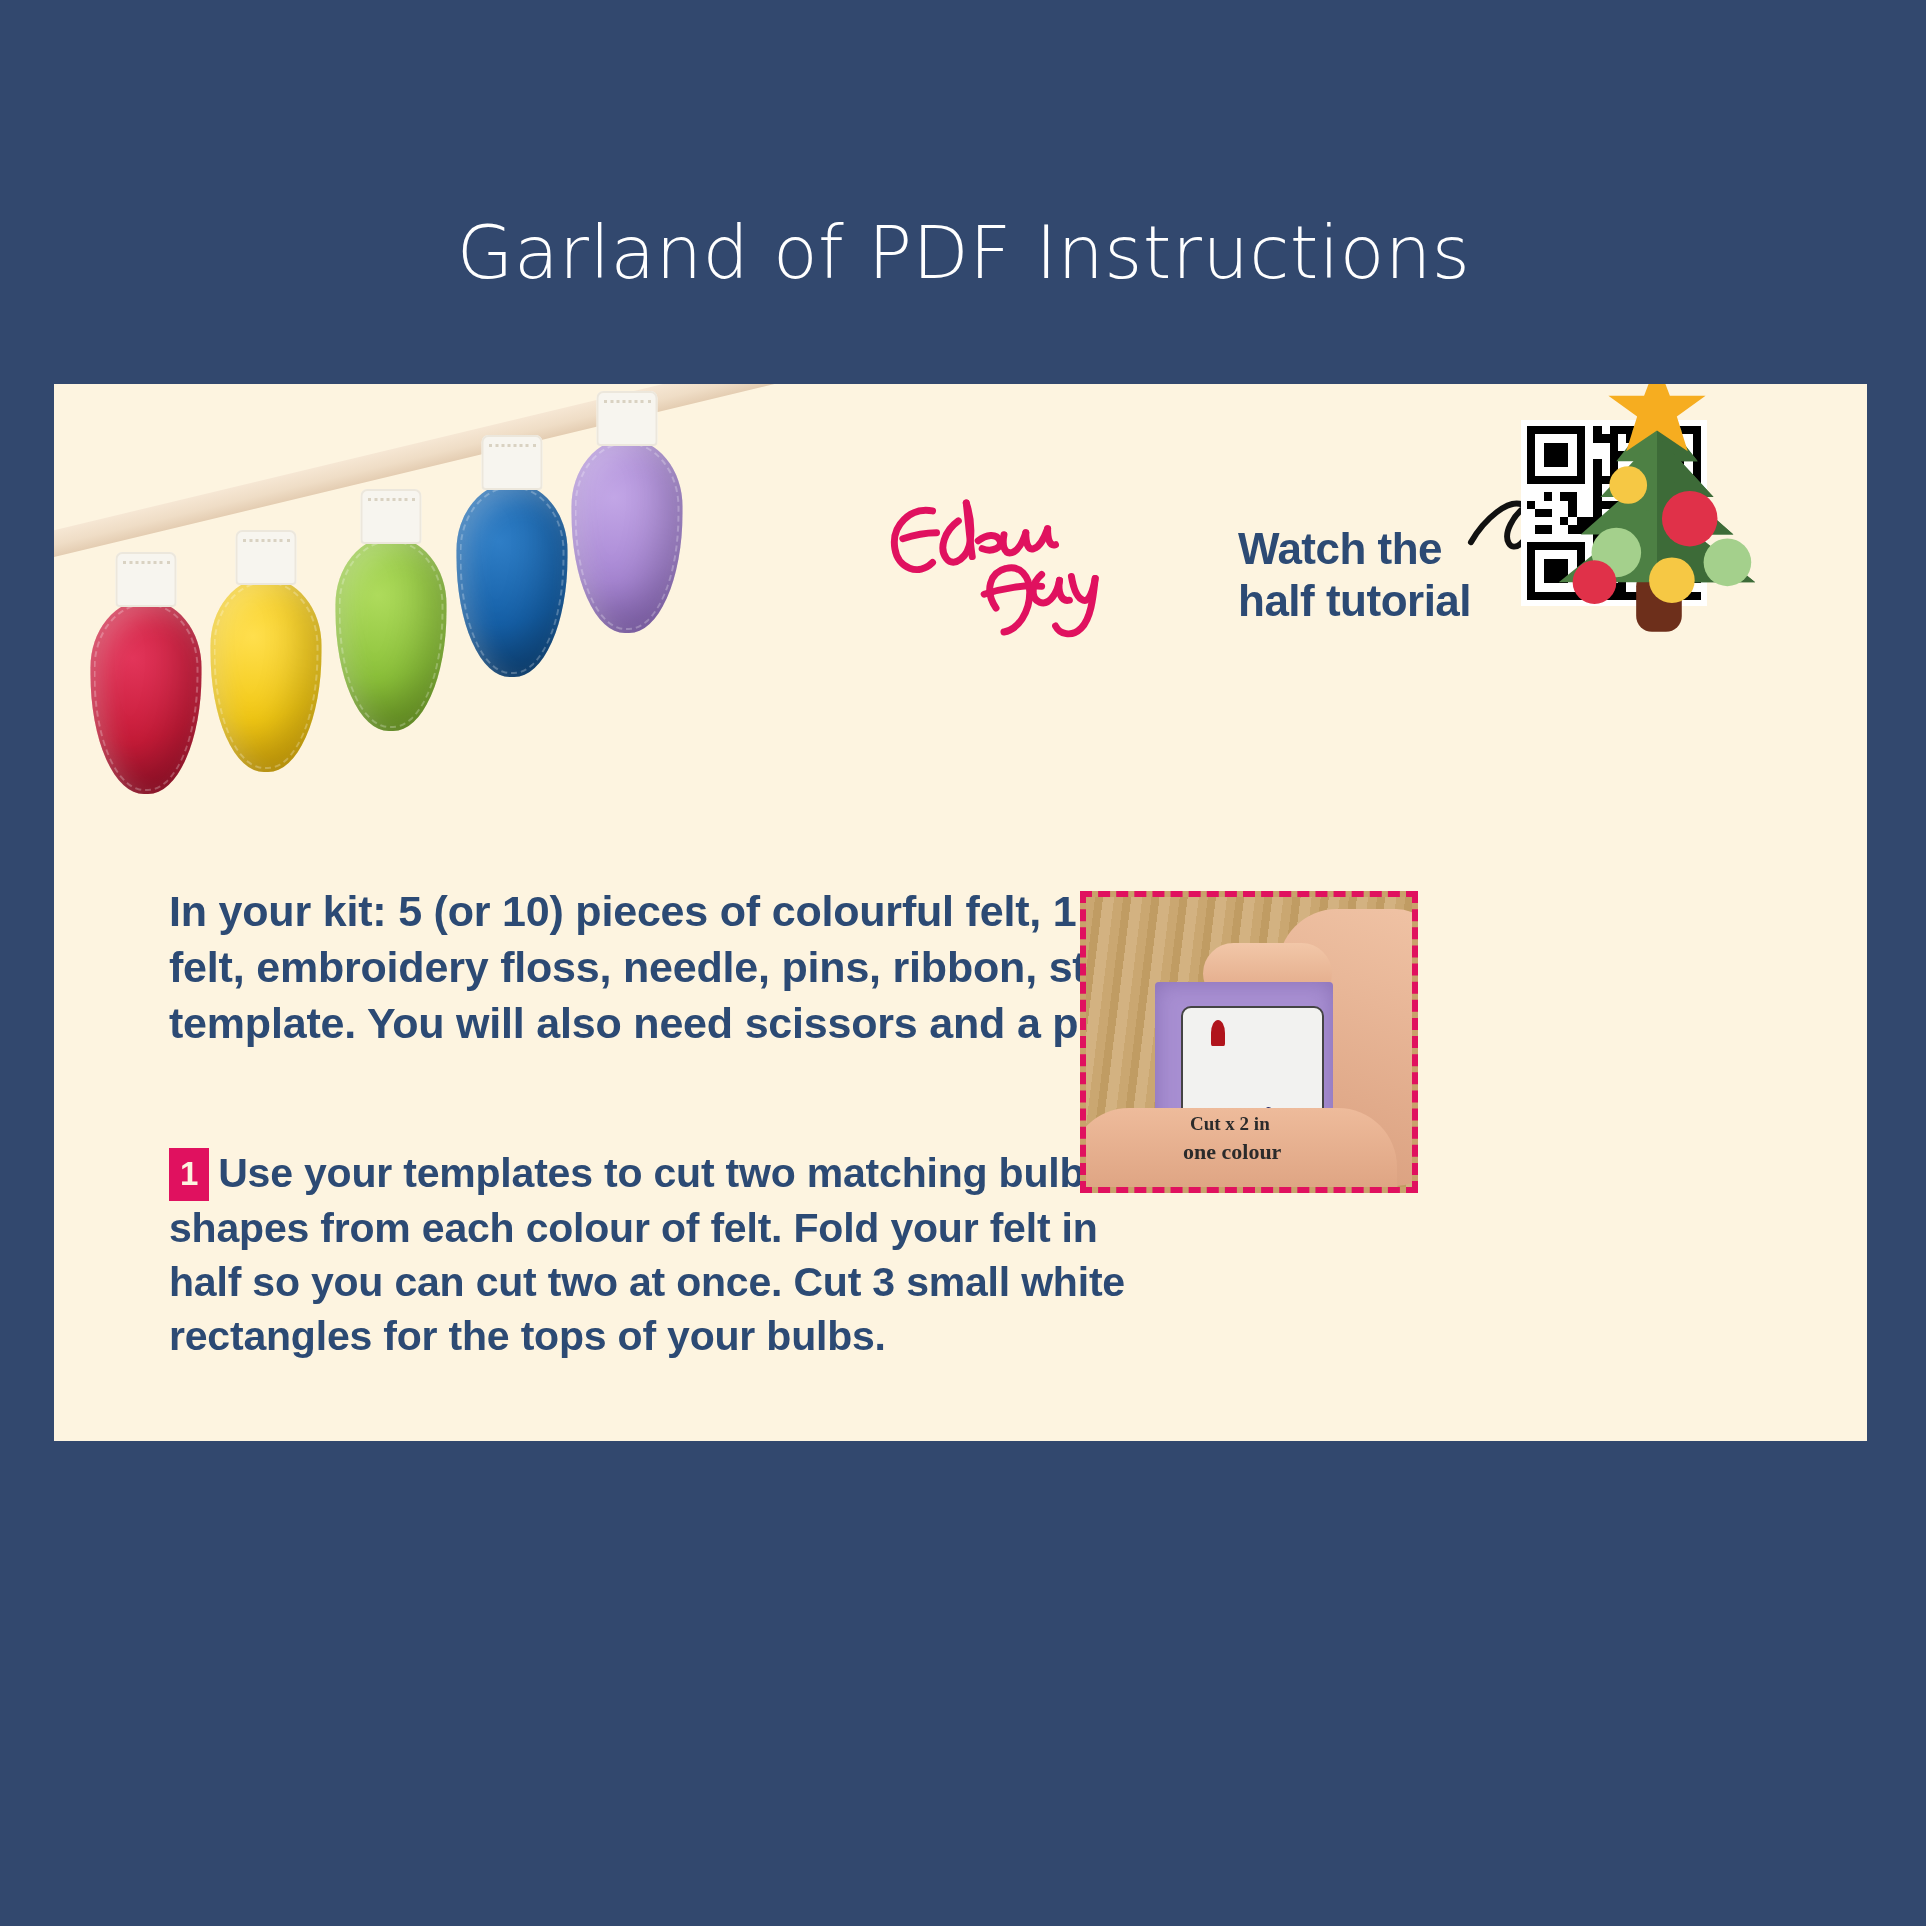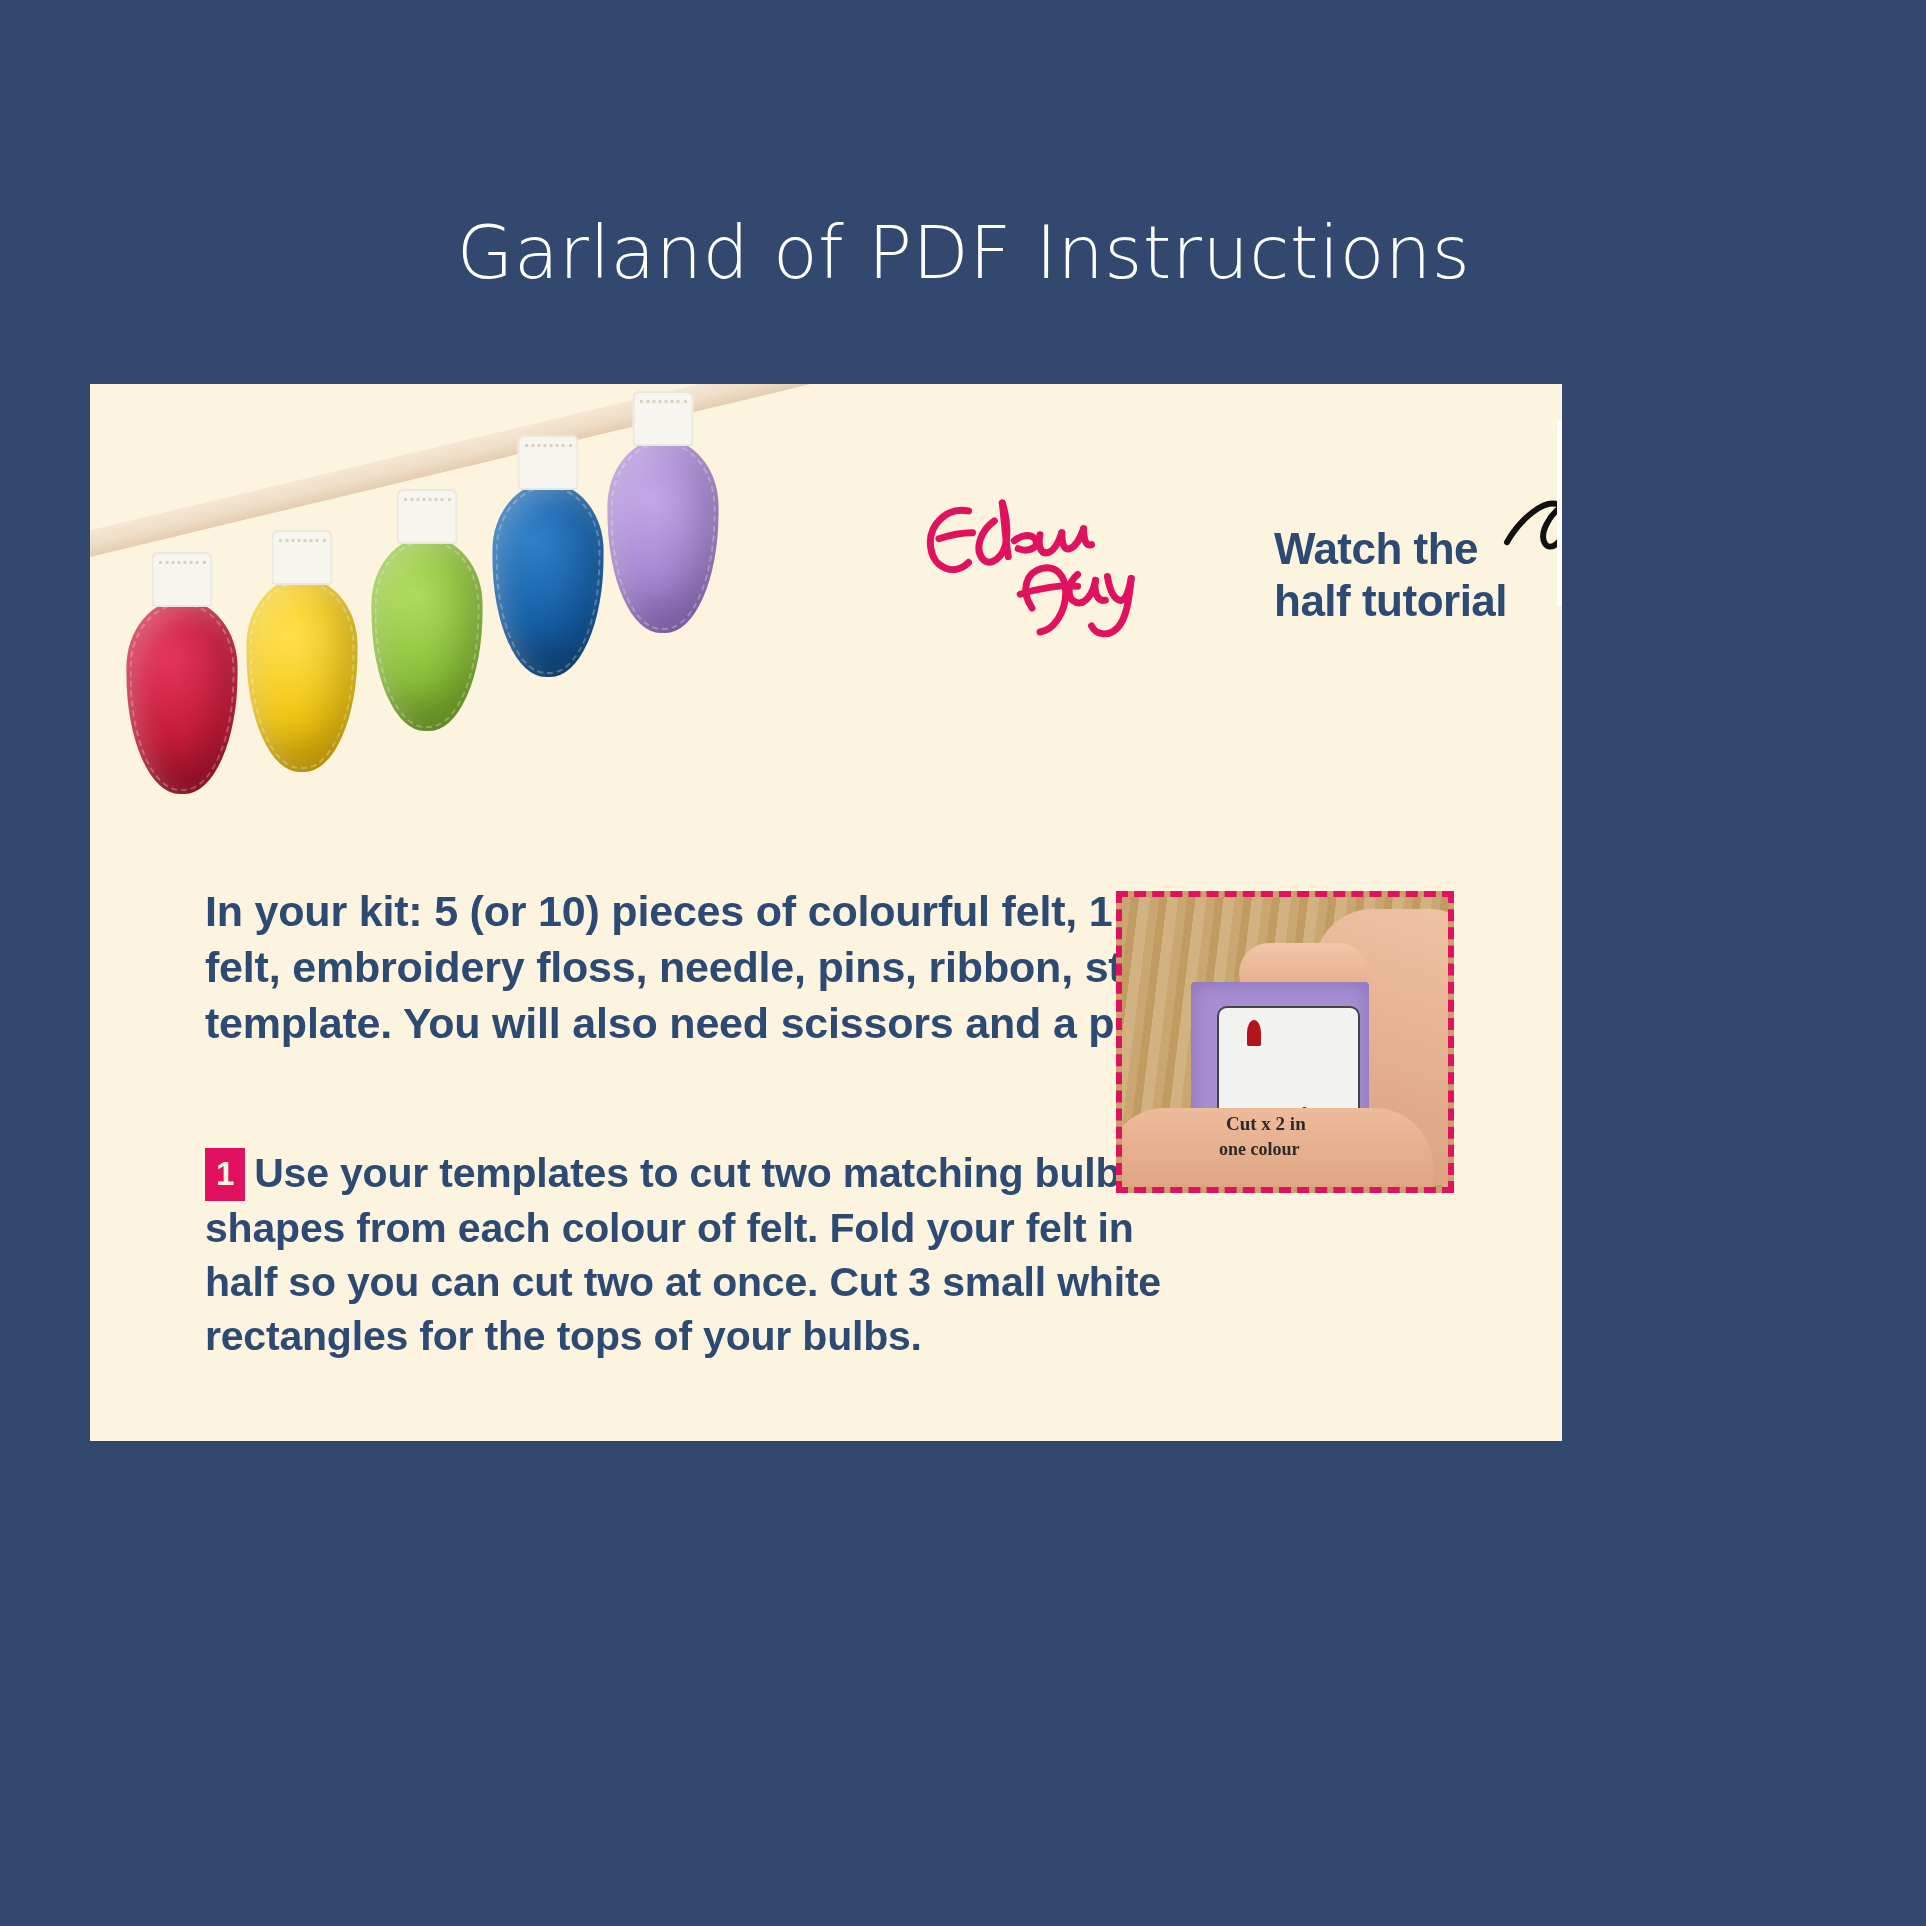--- a/index.html
+++ b/index.html
@@ -19,24 +19,23 @@
     font-size:73px;
     font-weight:300;
     letter-spacing:0.5px;
     line-height:1;
     font-family:"DejaVu Sans","Liberation Sans",sans-serif;
   }
   
   #pdf-card{
     position:absolute;
     left:54px;top:384px;
-    width:1472px;height:1057px;
+    width:1813px;height:1057px;
     background:#fdf4e0;
     overflow:hidden;
-    margin-left:36px;
   }
   
   .garland{position:absolute;left:0;top:0;width:713px;height:416px;}
   .ribbon{
     position:absolute;left:-10px;top:149px;width:752px;height:26px;
     background:linear-gradient(180deg,#f6e7d4 0%,#efddc6 55%,#e4cdb2 100%);
     transform:rotate(-13.5deg);transform-origin:left center;border-radius:3px;
   }
   .bulb{position:absolute;}
   .bulb .cap{
@@ -138,21 +137,21 @@
     box-shadow:inset 0 0 22px rgba(80,55,130,.35);
   }
   #step-photo .tmpl{
     position:absolute;left:95px;top:109px;width:139px;height:158px;
     background:#f2f2f0;border:2px solid #444;
     border-radius:10px 10px 40px 40px;
   }
   #step-photo .pin-red{position:absolute;left:125px;top:123px;width:14px;height:26px;background:#b0141c;border-radius:50% 50% 10% 10%;}
   #step-photo .pin-blue{position:absolute;left:176px;top:210px;width:13px;height:24px;background:#2a2a66;border-radius:50% 50% 10% 10%;}
   #step-photo .cap1{position:absolute;left:104px;top:216px;font-size:19px;color:#2b2b2b;font-weight:bold;font-family:"Liberation Serif",serif;}
-  #step-photo .cap2{position:absolute;left:97px;top:242px;font-size:18px;color:#2b2b2b;font-weight:bold;font-family:"Liberation Serif",serif;text-align:right;}
+  #step-photo .cap2{position:absolute;left:97px;top:242px;font-size:22px;color:#2b2b2b;font-weight:bold;font-family:"Liberation Serif",serif;text-align:right;}
 </style>
 </head>
 <body>
 
 <div id="page-title">Garland of PDF Instructions</div>
 
 <div id="pdf-card">
 
   <div class="garland">
     <div class="ribbon"></div>

